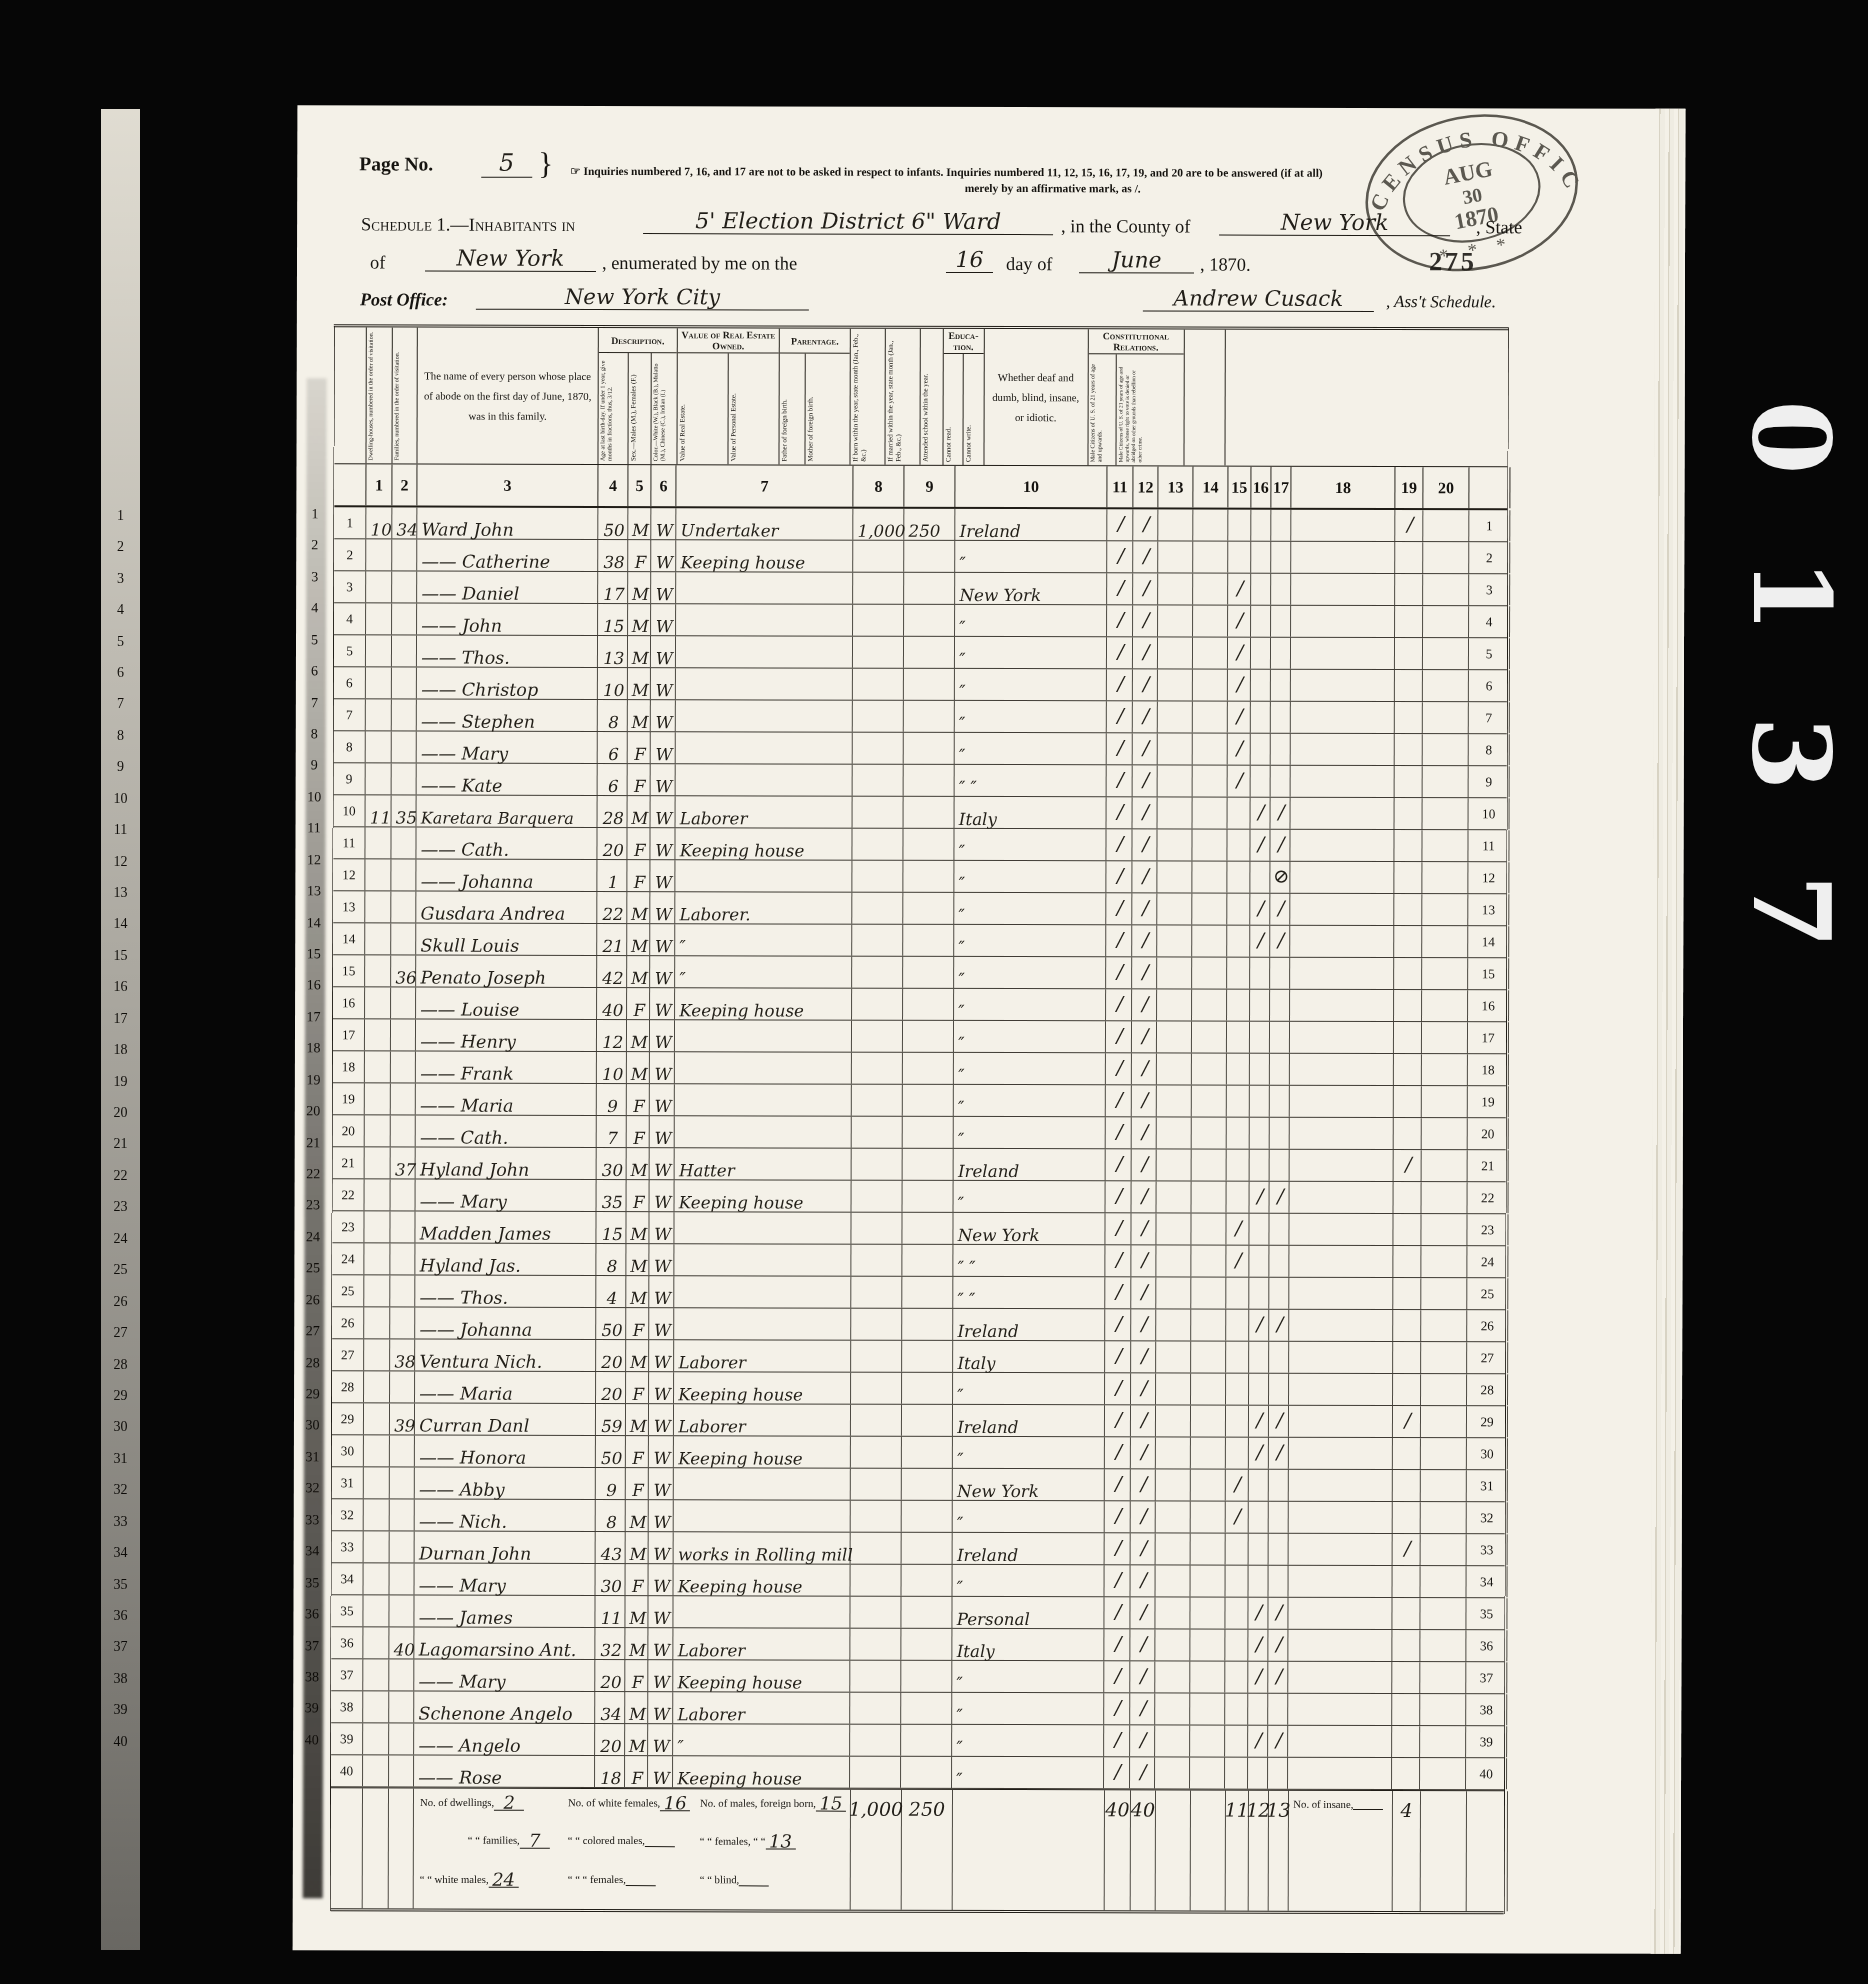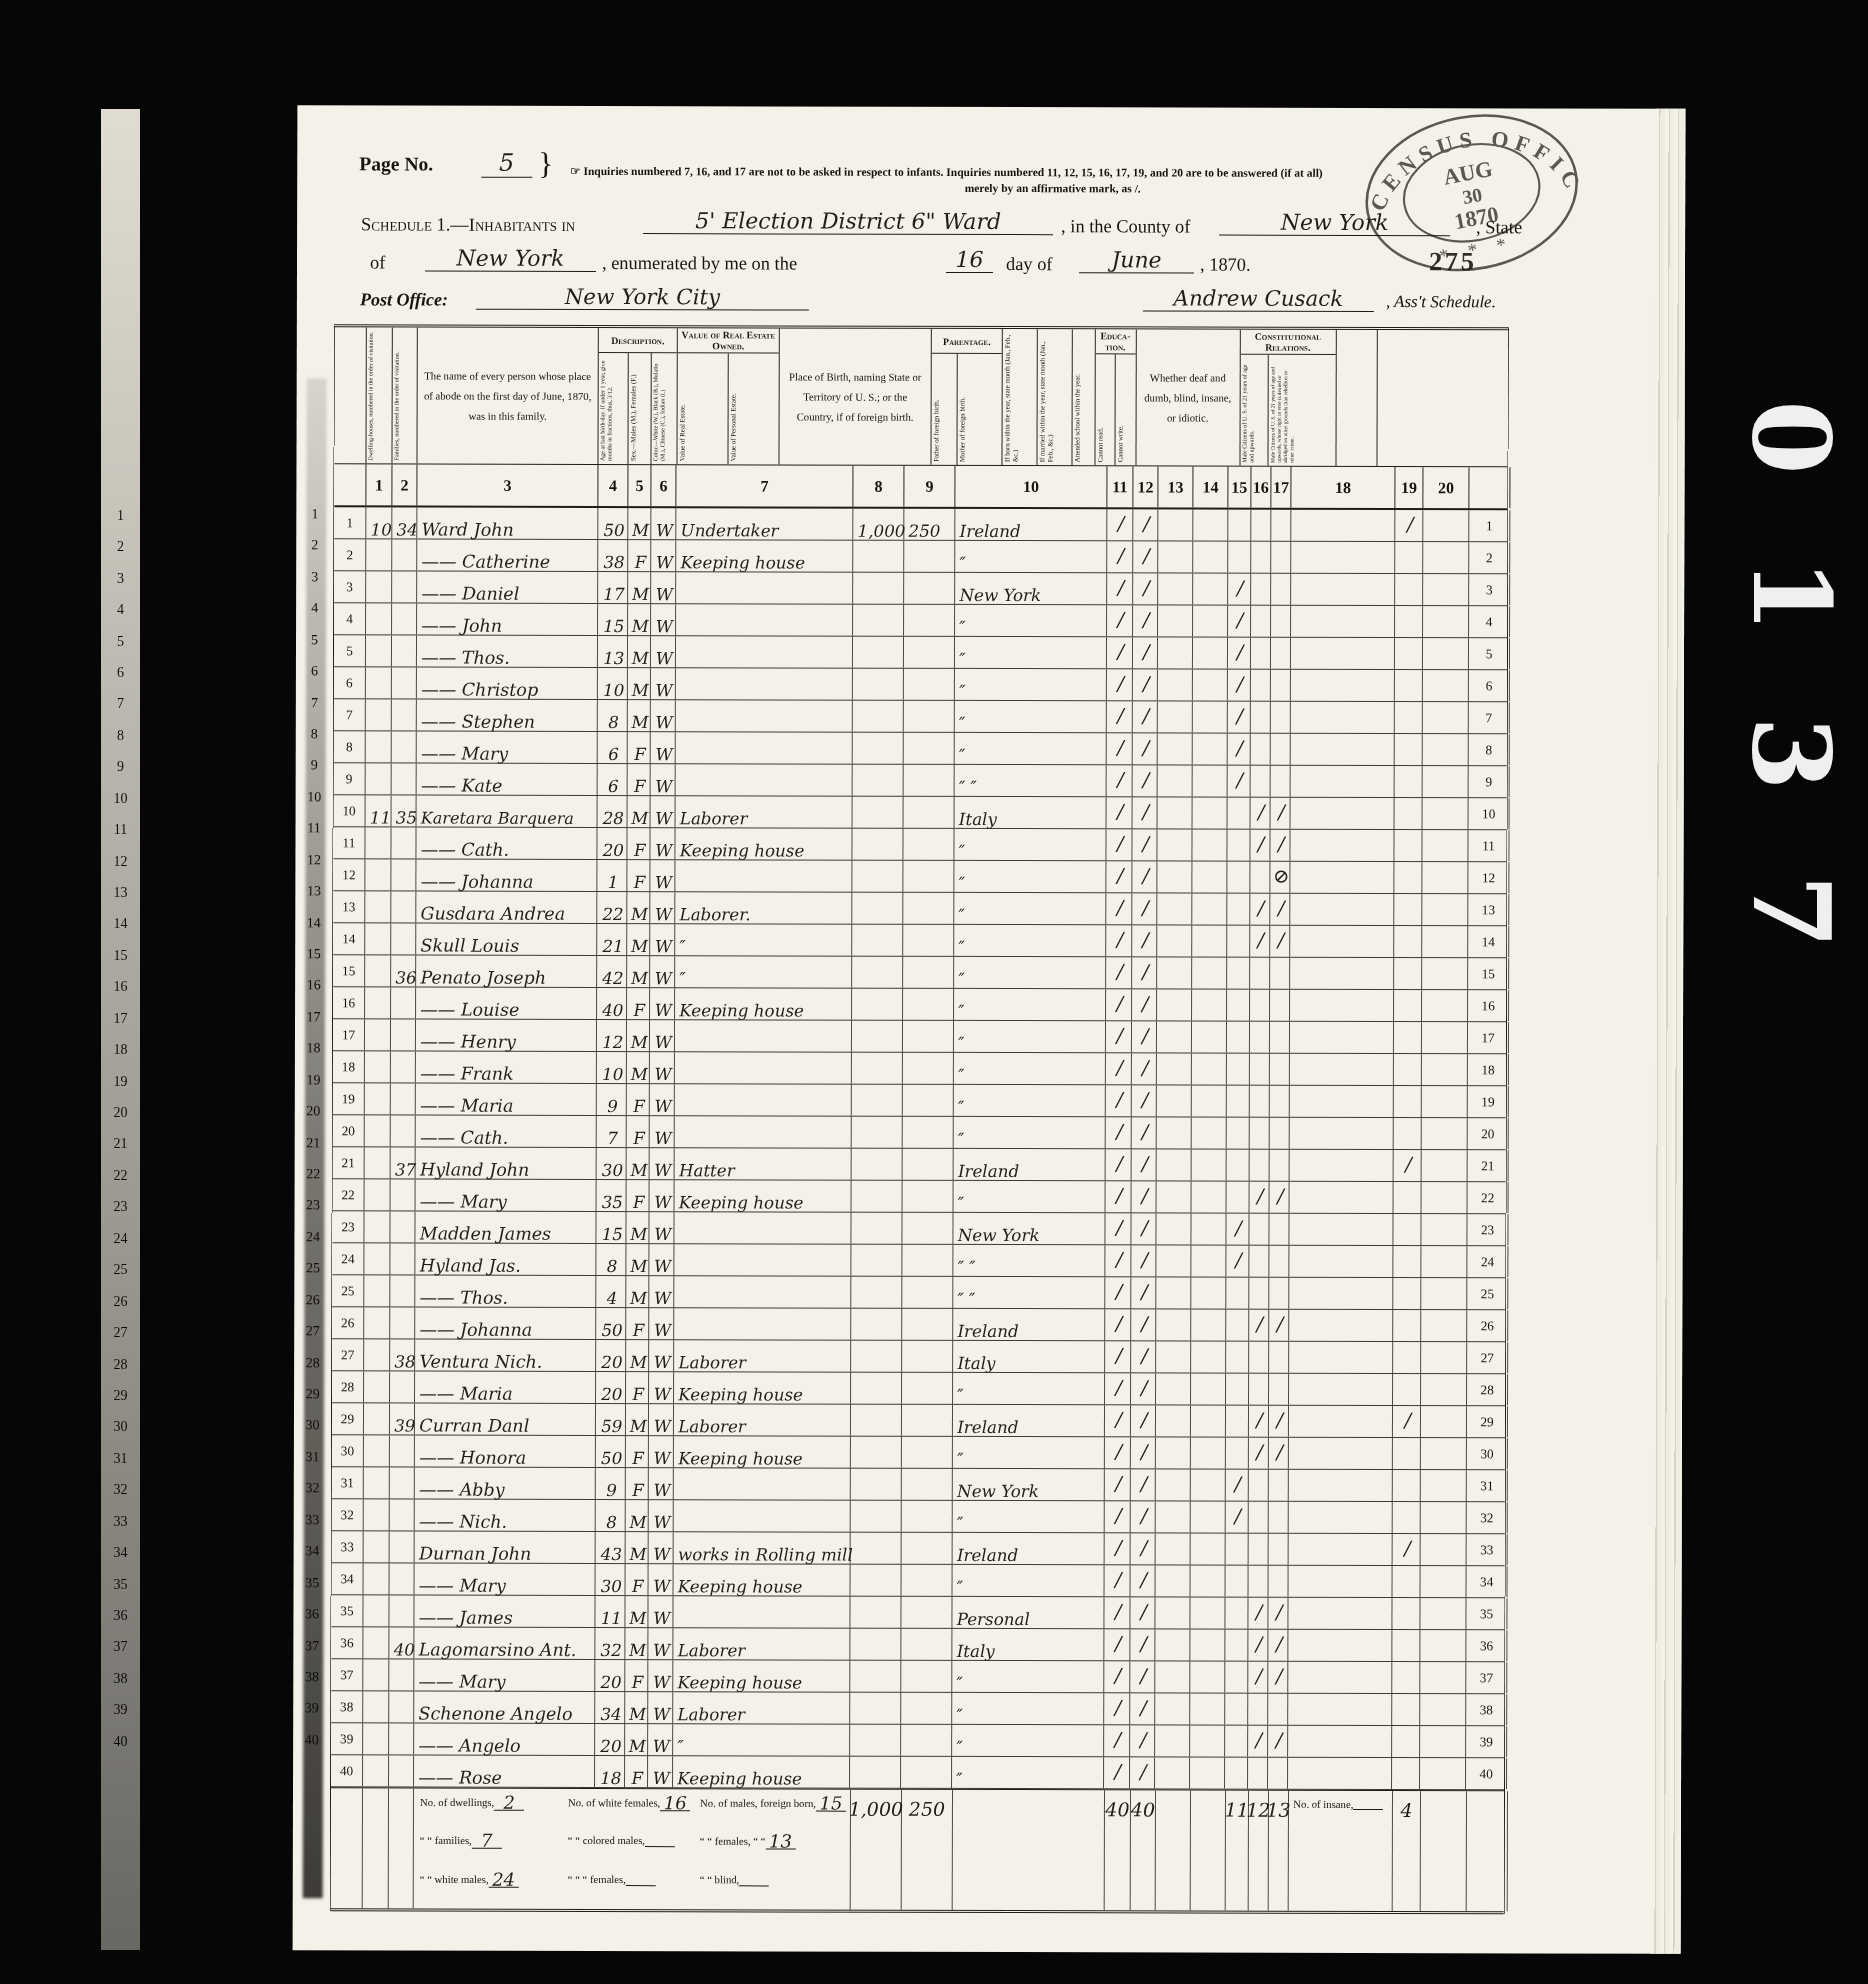--- a/index.html
+++ b/index.html
@@ -250,23 +250,20 @@
             <div class="group-label">Value of Real Estate Owned.</div>
             <div class="group-cols">
               <div class="gcol " style="width: 51px;">
                 <div class="vert">Value of Real Estate.</div>
               </div>
               <div class="gcol " style="width: 51px;">
                 <div class="vert">Value of Personal Estate.</div>
               </div>
             </div>
           </div>
-          <div class="seg " style="width: 152px;">
-            <div class="blocklabel">Place of Birth, naming State or Territory of U. S.; or the Country, if of foreign birth.</div>
-          </div>
           <div class="seg group" style="width: 71px;">
             <div class="group-label">Parentage.</div>
             <div class="group-cols">
               <div class="gcol " style="width: 26px;">
                 <div class="vert">Father of foreign birth.</div>
               </div>
               <div class="gcol " style="width: 25px;">
                 <div class="vert">Mother of foreign birth.</div>
               </div>
             </div>
@@ -1294,21 +1291,21 @@
           </div>
         </div>
       <div class="ftr" id="tfoot">
           <div class="fcell" style="width: 32px;"></div>
           <div class="fcell" style="width: 26px;"></div>
           <div class="fcell" style="width: 25px;"></div>
           <div class="fcell flabels" style="width: 437px;">
             <div class="fpair" style="left: 6px; top: 6.8px;"><div style="display: inline;">No. of dwellings,</div><div class="pv hw" style="display: inline-block;">2</div></div>
             <div class="fpair" style="left: 154px; top: 6.8px;"><div style="display: inline;">No. of white females,</div><div class="pv hw" style="display: inline-block;">16</div></div>
             <div class="fpair" style="left: 286px; top: 6.8px;"><div style="display: inline;">No. of males, foreign born,</div><div class="pv hw" style="display: inline-block;">15</div></div>
-            <div class="fpair" style="left: 6px; top: 45px;"><div style="display: inline;">“  “ families,</div><div class="pv hw" style="display: inline-block;">7</div></div>
+            <div class="fpair" style="left: 6px; top: 45px;"><div style="display: inline; margin-left: 48px;">“  “ families,</div><div class="pv hw" style="display: inline-block;">7</div></div>
             <div class="fpair" style="left: 154px; top: 45px;"><div style="display: inline;">“  “ colored males,</div><div class="pv hw" style="display: inline-block;"></div></div>
             <div class="fpair" style="left: 286px; top: 45px;"><div style="display: inline;">“  “ females,  “  “</div><div class="pv hw" style="display: inline-block;">13</div></div>
             <div class="fpair" style="left: 6px; top: 84px;"><div style="display: inline;">“  “ white males,</div><div class="pv hw" style="display: inline-block;">24</div></div>
             <div class="fpair" style="left: 154px; top: 84px;"><div style="display: inline;">“  “  “  females,</div><div class="pv hw" style="display: inline-block;"></div></div>
             <div class="fpair" style="left: 286px; top: 84px;"><div style="display: inline;">“  “ blind,</div><div class="pv hw" style="display: inline-block;"></div></div>
           </div>
           <div class="fcell ftot hw" style="width: 51px;">1,000</div>
           <div class="fcell ftot hw" style="width: 51px;">250</div>
           <div class="fcell ftot hw" style="width: 152px;"></div>
           <div class="fcell ftot hw" style="width: 26px;">40</div>

